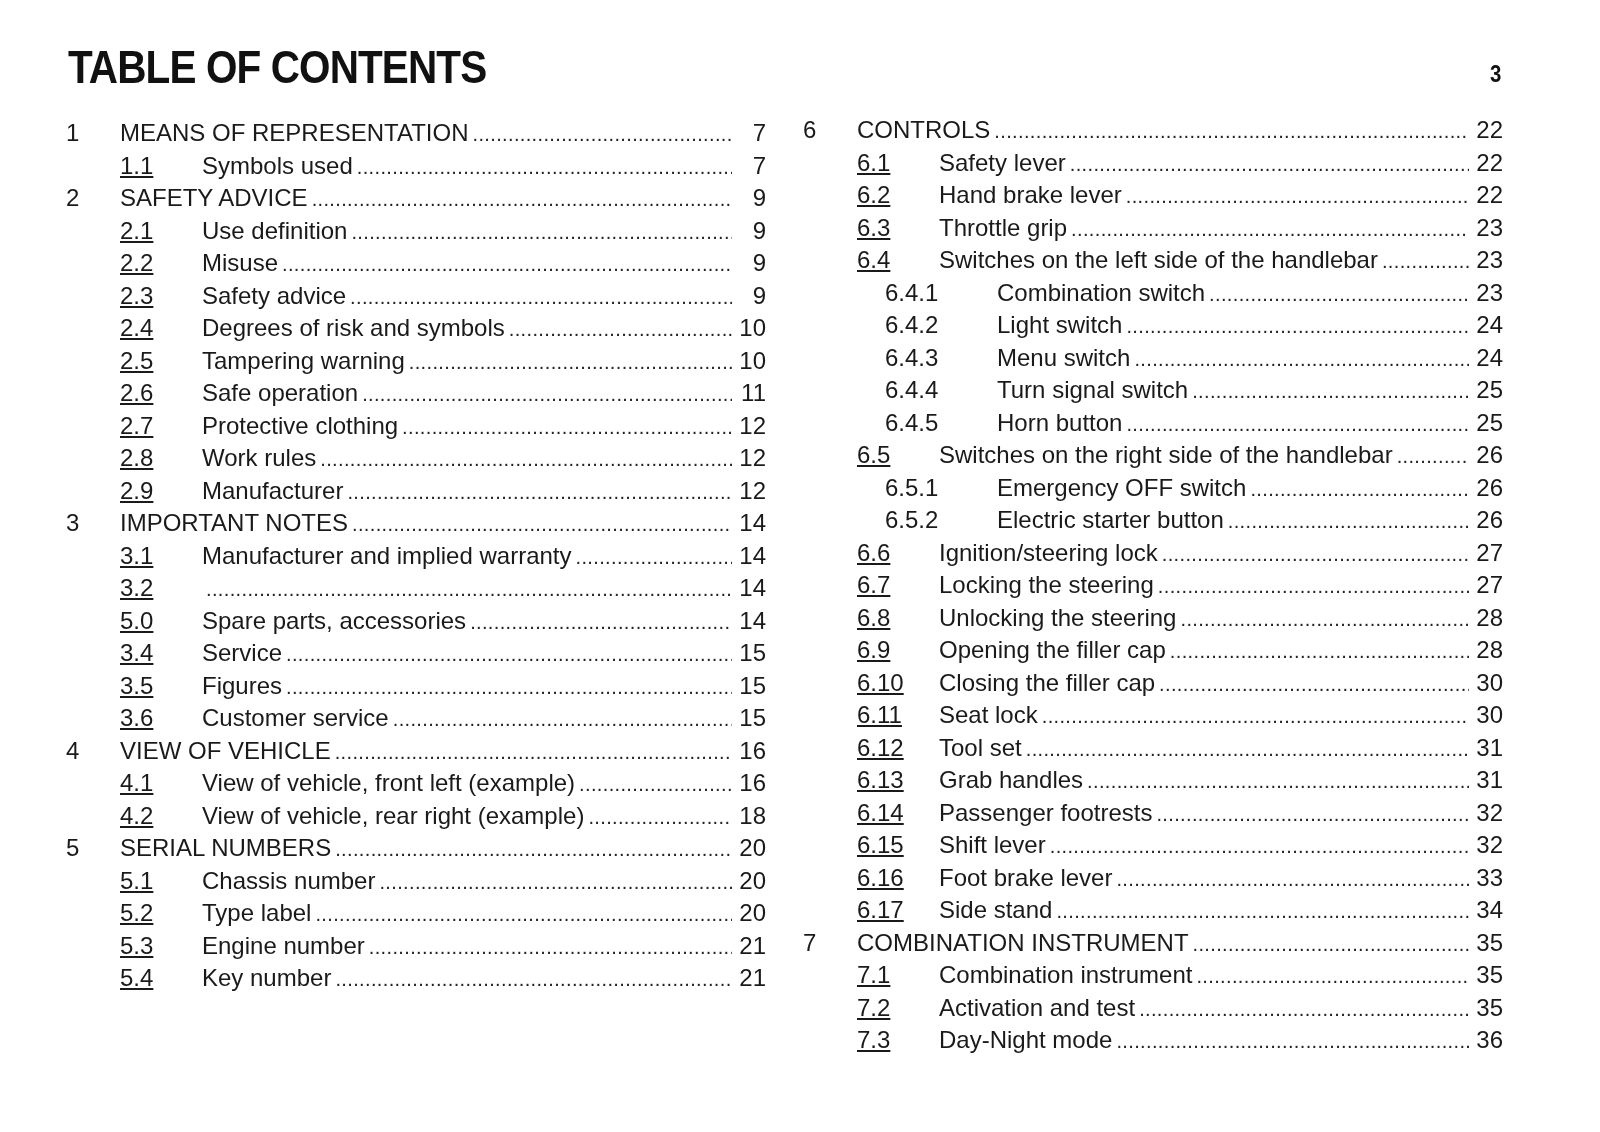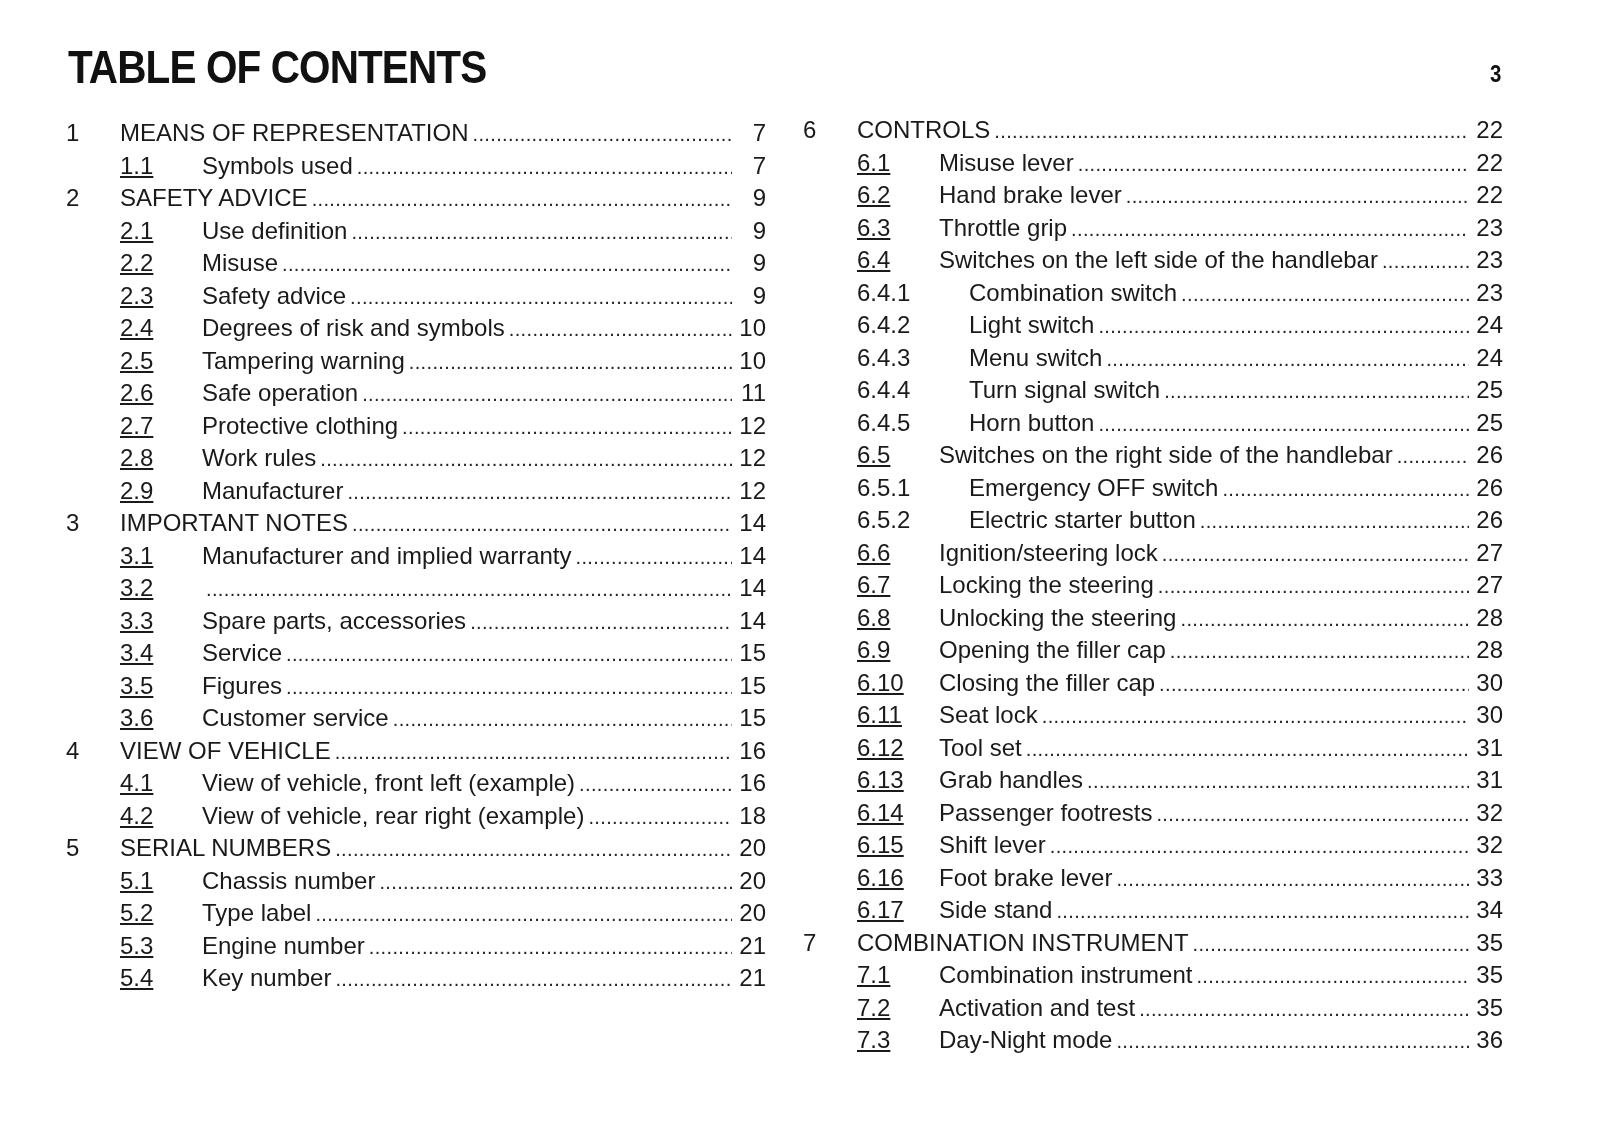--- a/index.html
+++ b/index.html
@@ -6,21 +6,21 @@
     body { width: 1600px; height: 1132px; position: relative; overflow: hidden; color: #1a1a1a; font-family: "Liberation Sans", sans-serif; }
     .title { position: absolute; left: 68px; top: 40px; font-family: "Liberation Sans", sans-serif; font-weight: bold; font-size: 46px; letter-spacing: -1px; transform: scaleX(0.88); transform-origin: left top; color: #111; }
     .page-number { position: absolute; right: 98px; top: 60px; font-weight: bold; font-size: 24px; transform: scaleX(0.85); color: #111; }
     .col { position: absolute; top: 117px; }
     .col-left { left: 66px; width: 700px; }
     .col-right { left: 803px; width: 700px; }
     .entry { display: flex; align-items: baseline; height: 32.5px; line-height: 32.5px; font-size: 24px; white-space: nowrap; }
     .num { flex: 0 0 auto; }
     .lvl1 .num { width: 54px; }
     .lvl2 .num { width: 82px; margin-left: 54px; text-decoration: underline; }
-    .lvl3 .num { width: 112px; margin-left: 54px; }
+    .lvl3 .num { width: 112px; margin-left: 82px; }
     .label { flex: 0 0 auto; transform-origin: left; }
     .leader { flex: 1 1 auto; overflow: hidden; margin: 0 4px; color: #222; letter-spacing: 1px; }
     .leader::before { content: ". . . . . . . . . . . . . . . . . . . . . . . . . . . . . . . . . . . . . . . . . . . . . . . . . . . . . . . . . . . . . . . . . . . . . . . . . . . . . . . . . . . . . . . . . . . . . . . . . . . . . . . . . . . . . . . . . . . . . . . . . . . . . . . . . . . . . . . . . . . . . . . . . . . . . . . . . . . . . . . . . . ."; letter-spacing: -2.6px; font-size: 20px; }
     .pg { flex: 0 0 auto; width: 30px; text-align: right; }
     .col-right .entry { height: 32.5px; }
     .col-right { top: 114px; }
   </style>
 </head>
 <body>
 
@@ -111,21 +111,21 @@
       <span class="label">Manufacturer and implied warranty</span>
       <span class="leader"></span>
       <span class="pg">14</span>
     </div>
     <div class="entry lvl2">
       <span class="num">3.2</span>
       <span class="leader"></span>
       <span class="pg">14</span>
     </div>
     <div class="entry lvl2">
-      <span class="num">3.3</span>
+      <span class="num">5.0</span>
       <span class="label">Spare parts, accessories</span>
       <span class="leader"></span>
       <span class="pg">14</span>
     </div>
     <div class="entry lvl2">
       <span class="num">3.4</span>
       <span class="label">Service</span>
       <span class="leader"></span>
       <span class="pg">15</span>
     </div>
@@ -192,21 +192,21 @@
   </div>
 <div class="col col-right" id="col-right">
     <div class="entry lvl1">
       <span class="num">6</span>
       <span class="label">CONTROLS</span>
       <span class="leader"></span>
       <span class="pg">22</span>
     </div>
     <div class="entry lvl2">
       <span class="num">6.1</span>
-      <span class="label">Misuse lever</span>
+      <span class="label">Safety lever</span>
       <span class="leader"></span>
       <span class="pg">22</span>
     </div>
     <div class="entry lvl2">
       <span class="num">6.2</span>
       <span class="label">Hand brake lever</span>
       <span class="leader"></span>
       <span class="pg">22</span>
     </div>
     <div class="entry lvl2">

